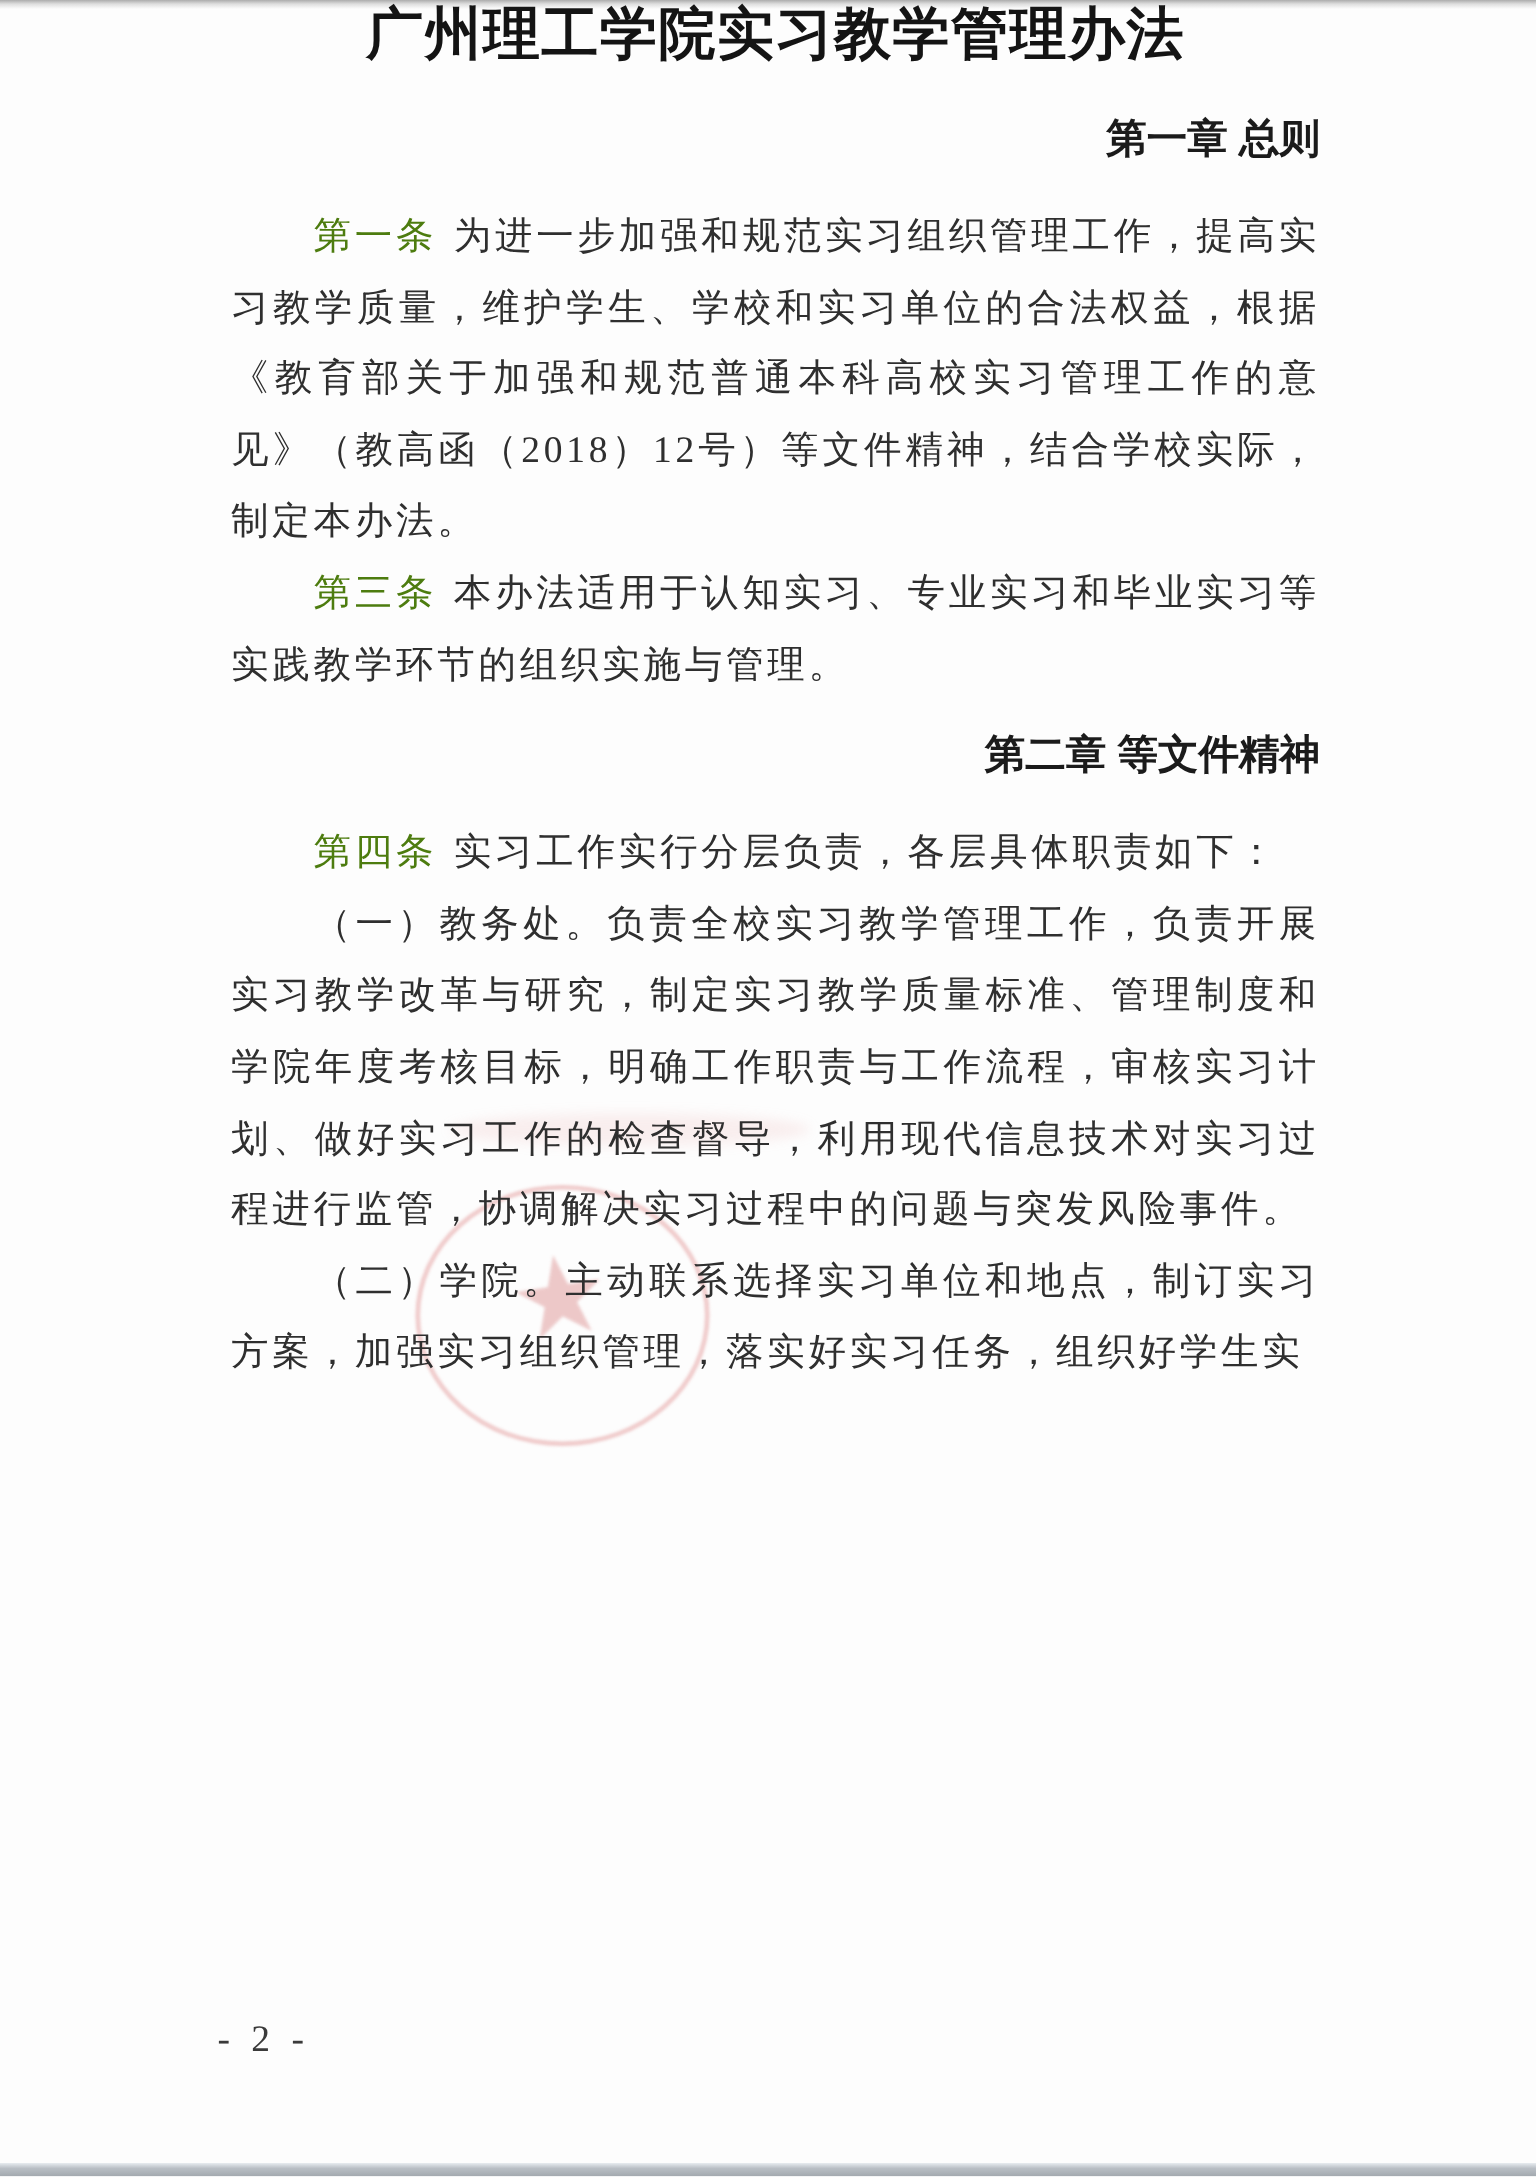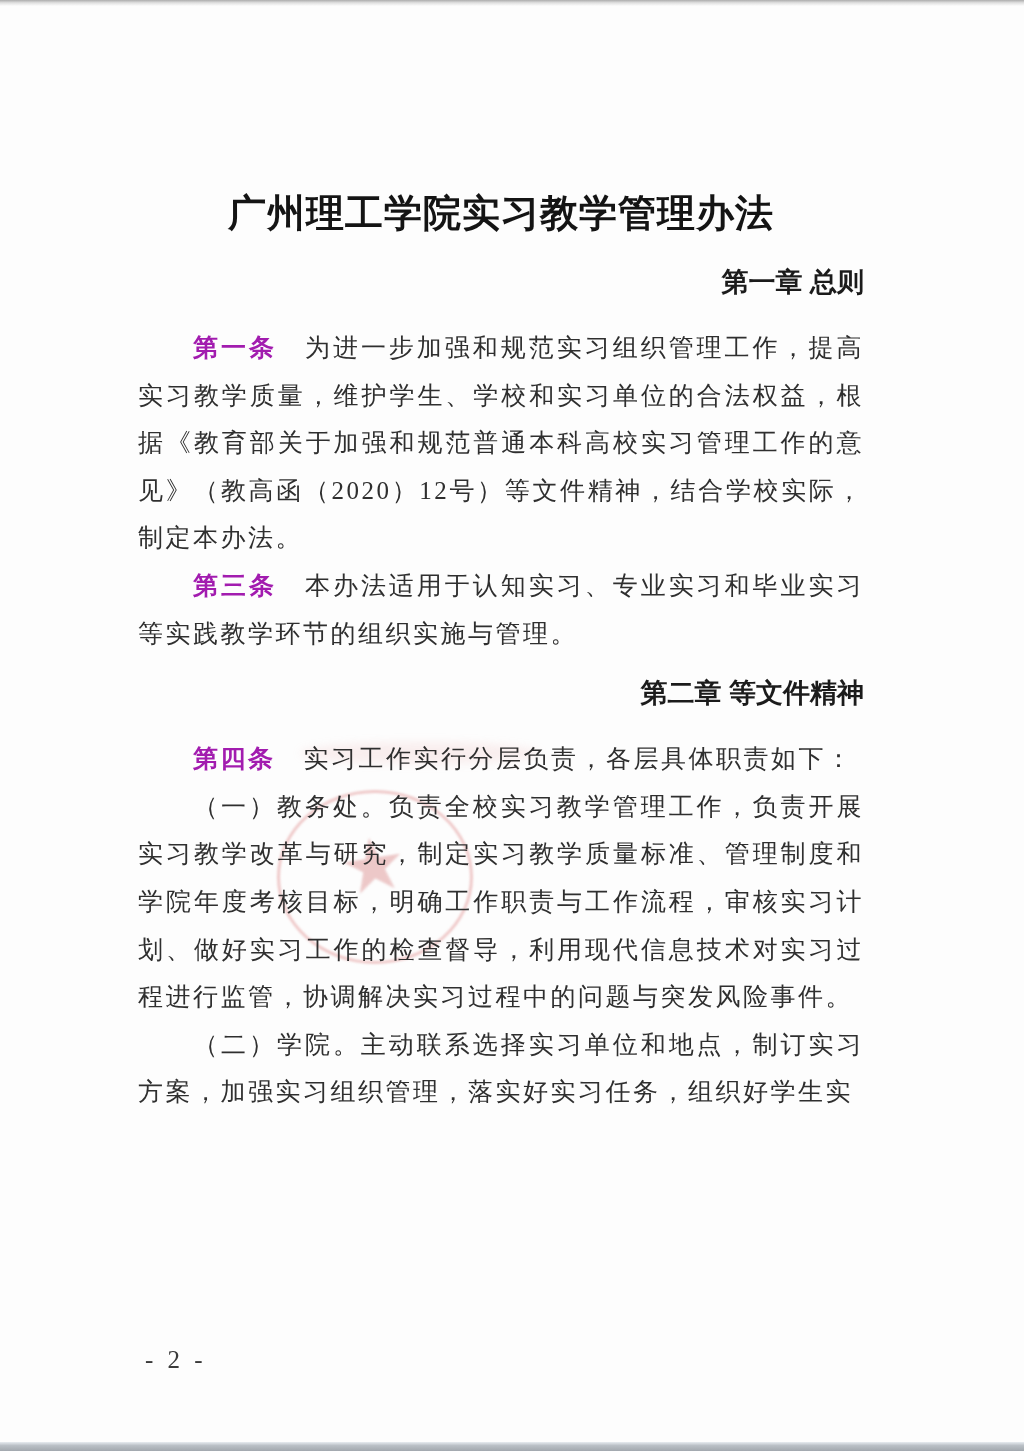--- a/index.html
+++ b/index.html
@@ -44,22 +44,21 @@
   }
   .stamp-smudge {
     position: absolute; left: 300px; top: 742px;
     width: 240px; height: 22px;
     background: rgba(228, 150, 150, 0.14);
     border-radius: 50%;
     filter: blur(4px);
   }
   
   .content {
-    position: absolute; left: 138px; top: 0; width: 726px; z-index: 2;
-    padding-top: 190px;
+    position: absolute; left: 154px; top: 0; width: 726px; z-index: 2;
     color: #2f2f2f;
   }
   .title {
     font-family: "Liberation Sans", "DejaVu Sans", sans-serif;
     font-weight: 900;
     font-size: 38px; line-height: 46px;
     letter-spacing: 1px;
     text-align: center;
     color: #141414;
   }
@@ -78,23 +77,23 @@
     letter-spacing: 2.5px;
     text-align: justify;
     text-justify: inter-ideograph;
     text-align-last: left;
     text-indent: 55px;
     color: #2f2f2f;
   }
   .para-first { margin-top: 24px; }
   .article-label {
     font-family: "Liberation Sans", "DejaVu Sans", sans-serif;
-    font-weight: 700;
-    color: #a21caf;
-    margin-right: 28px;
+    font-weight: 400;
+    color: #4d7c0f;
+    margin-right: 11px;
   }
   .footer {
     position: absolute; left: 145px; top: 1344px; z-index: 2;
     font-size: 25px; line-height: 32px;
     letter-spacing: 4px;
     color: #3a3a3a;
   }
 </style>
 </head>
 <body>
@@ -108,21 +107,21 @@
     <div class="stamp-circle"></div>
     <div class="stamp-star">★</div>
   </div>
 
   <div class="content">
 
     <h1 class="title">广州理工学院实习教学管理办法</h1>
 
     <h2 class="chapter chapter-1">第一章 总则</h2>
 
-    <p class="para para-first"><span class="article-label">第一条</span><span>为进一步加强和规范实习组织管理工作，提高实习教学质量，维护学生、学校和实习单位的合法权益，根据《教育部关于加强和规范普通本科高校实习管理工作的意见》（教高函（2020）12号）等文件精神，结合学校实际，制定本办法。</span></p>
+    <p class="para para-first"><span class="article-label">第一条</span><span>为进一步加强和规范实习组织管理工作，提高实习教学质量，维护学生、学校和实习单位的合法权益，根据《教育部关于加强和规范普通本科高校实习管理工作的意见》（教高函（2018）12号）等文件精神，结合学校实际，制定本办法。</span></p>
 
 
     <p class="para"><span class="article-label">第三条</span><span>本办法适用于认知实习、专业实习和毕业实习等实践教学环节的组织实施与管理。</span></p>
 
     <h2 class="chapter chapter-2">第二章 等文件精神</h2>
 
     <p class="para para-first"><span class="article-label">第四条</span><span>实习工作实行分层负责，各层具体职责如下：</span></p>
 
     <p class="para"><span>（一）教务处。负责全校实习教学管理工作，负责开展实习教学改革与研究，制定实习教学质量标准、管理制度和学院年度考核目标，明确工作职责与工作流程，审核实习计划、做好实习工作的检查督导，利用现代信息技术对实习过程进行监管，协调解决实习过程中的问题与突发风险事件。</span></p>
 

